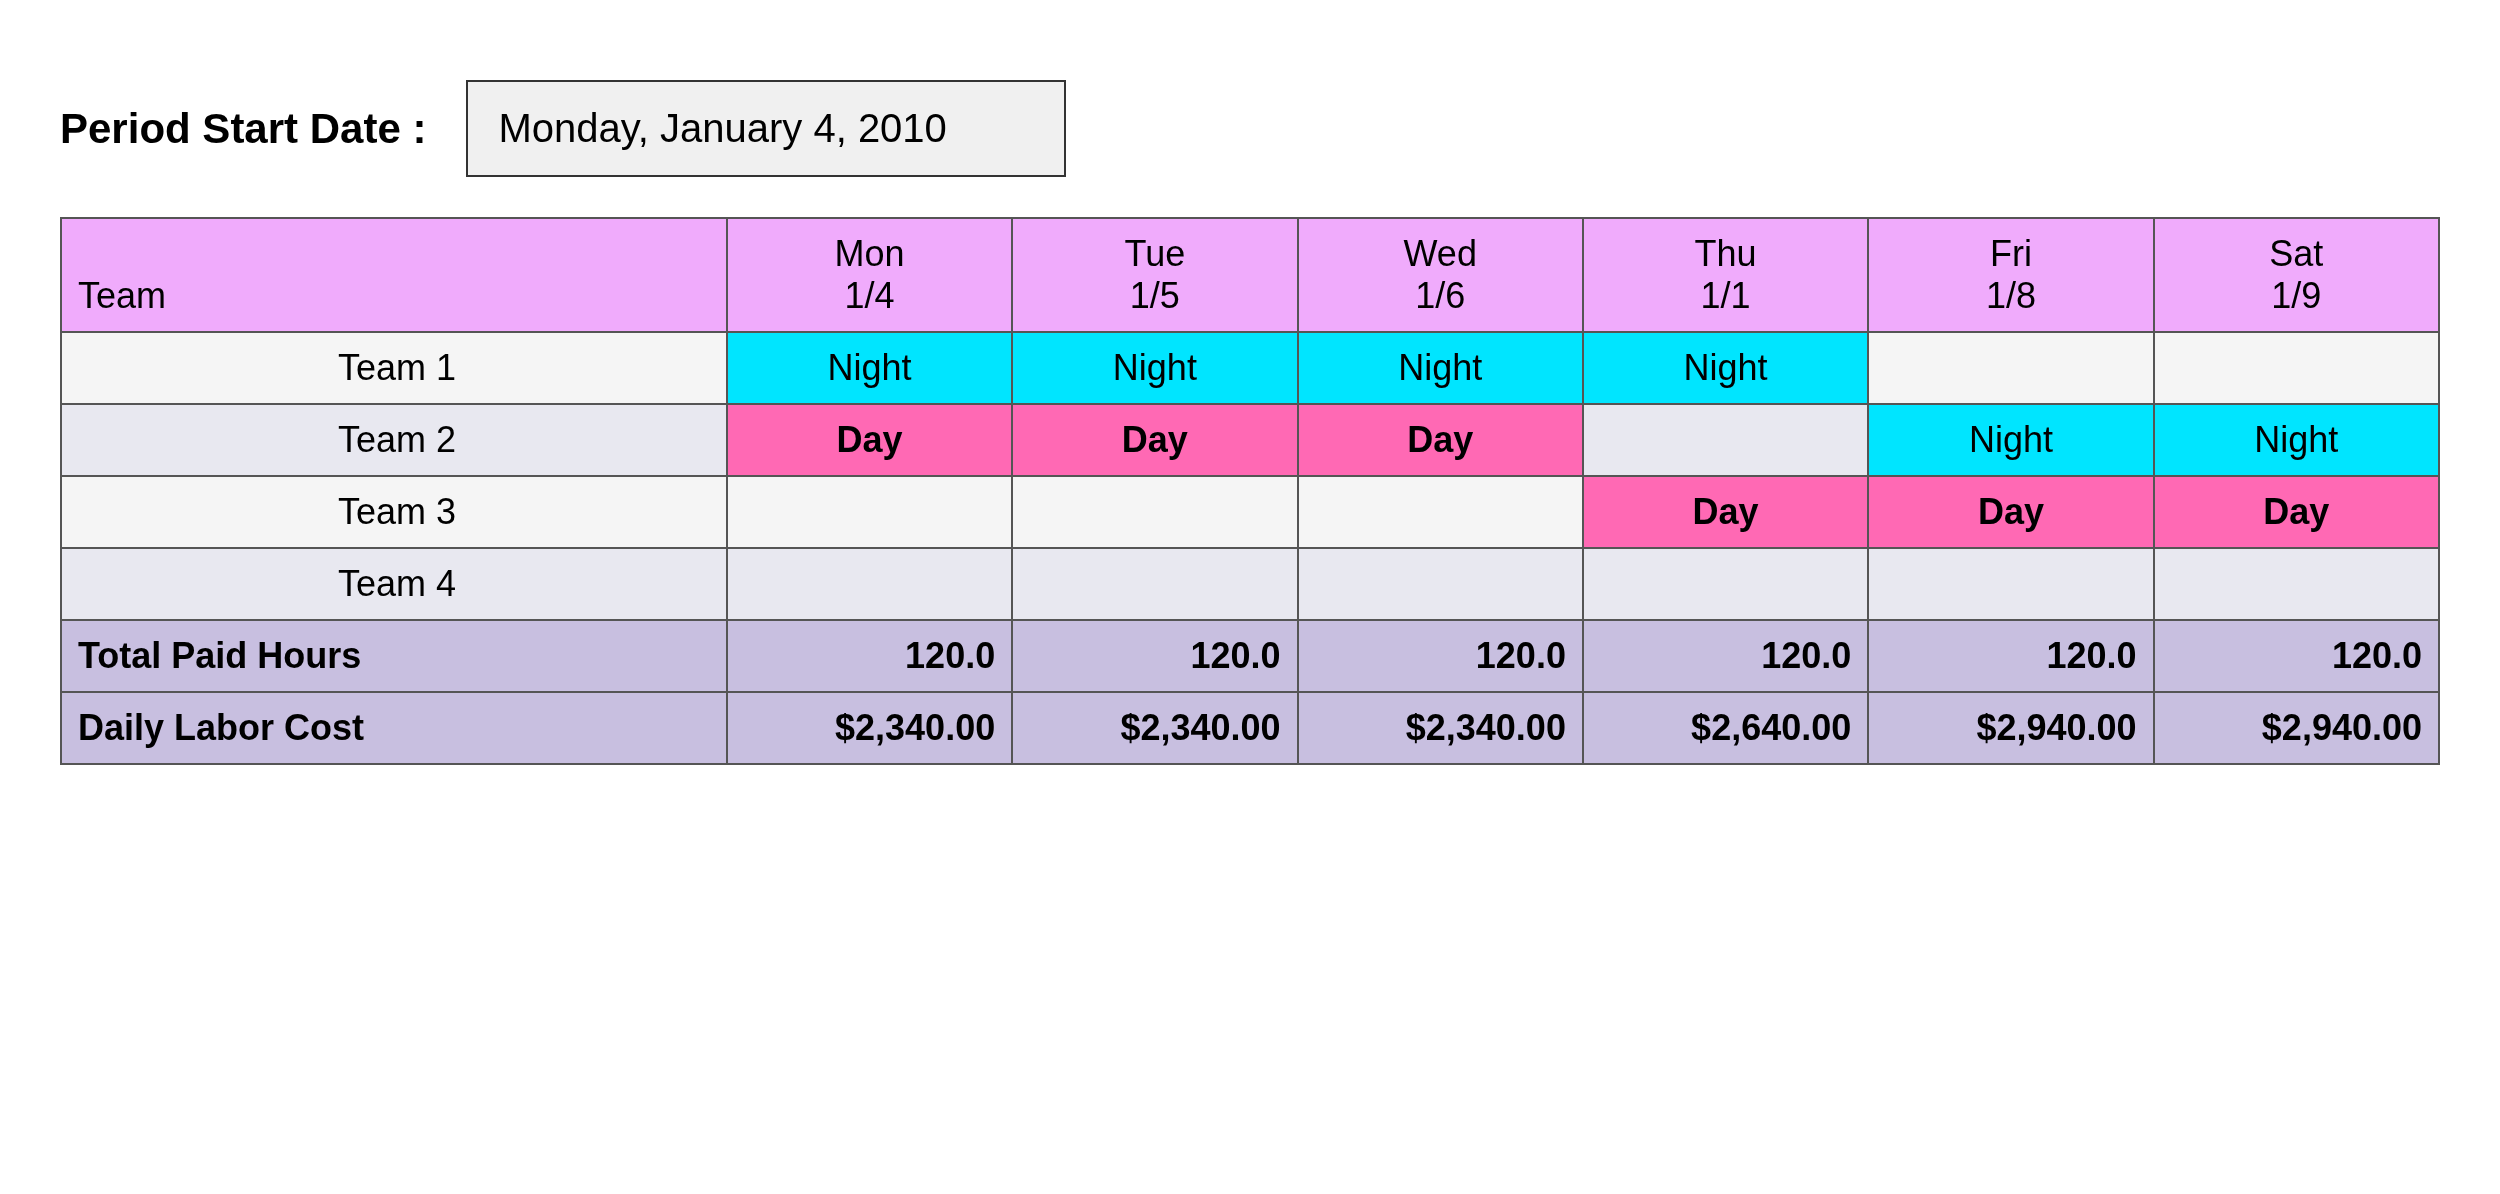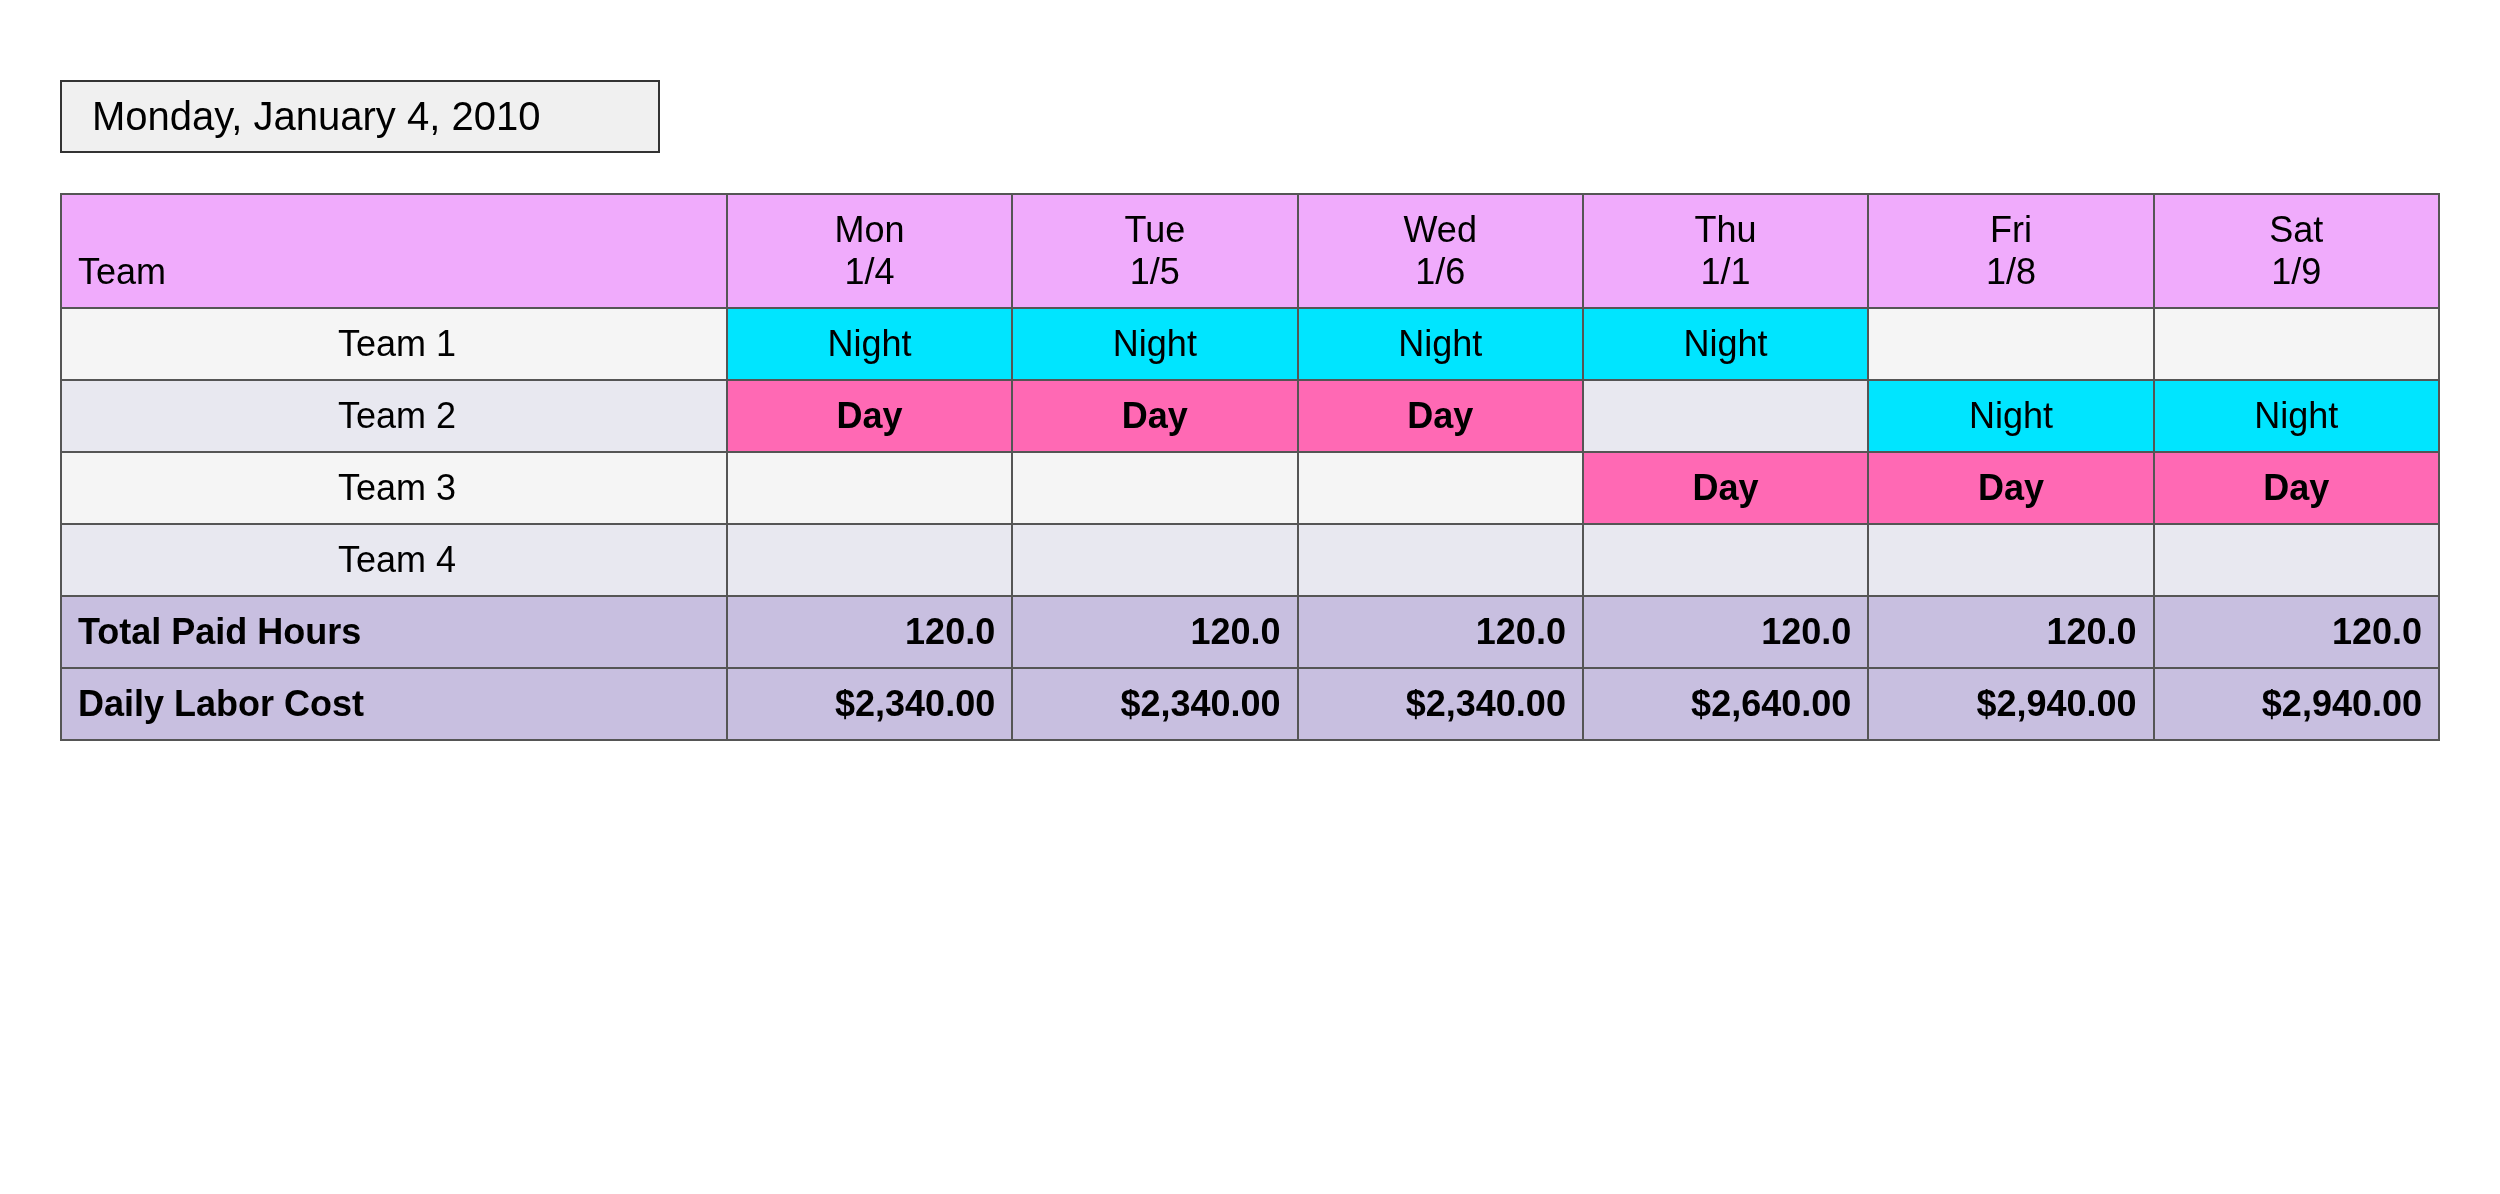--- a/index.html
+++ b/index.html
@@ -25,21 +25,21 @@
     .period-label {
       font-size: 42px;
       font-weight: bold;
       margin-right: 40px;
       white-space: nowrap;
     }
 
     .period-value {
       font-size: 40px;
       border: 2px solid #333;
-      padding: 12px 30px;
+      padding: 24px 30px;
       background: #f0f0f0;
       min-width: 600px;
     }
 
     table {
       border-collapse: collapse;
       width: 100%;
       table-layout: fixed;
     }
 
@@ -129,20 +129,21 @@
       display: block;
     }
     .day-header-line2 {
       display: block;
     }
   </style>
 </head>
 <body>
 
 <div class="period-row">
+  <span class="period-label">Period Start Date :</span>
   <span class="period-value">Monday, January 4, 2010</span>
 </div>
 
 <table>
   <thead>
     <tr class="header-row">
       <th class="col-team">
         <span>Team</span>
       </th>
       <th class="col-day">

